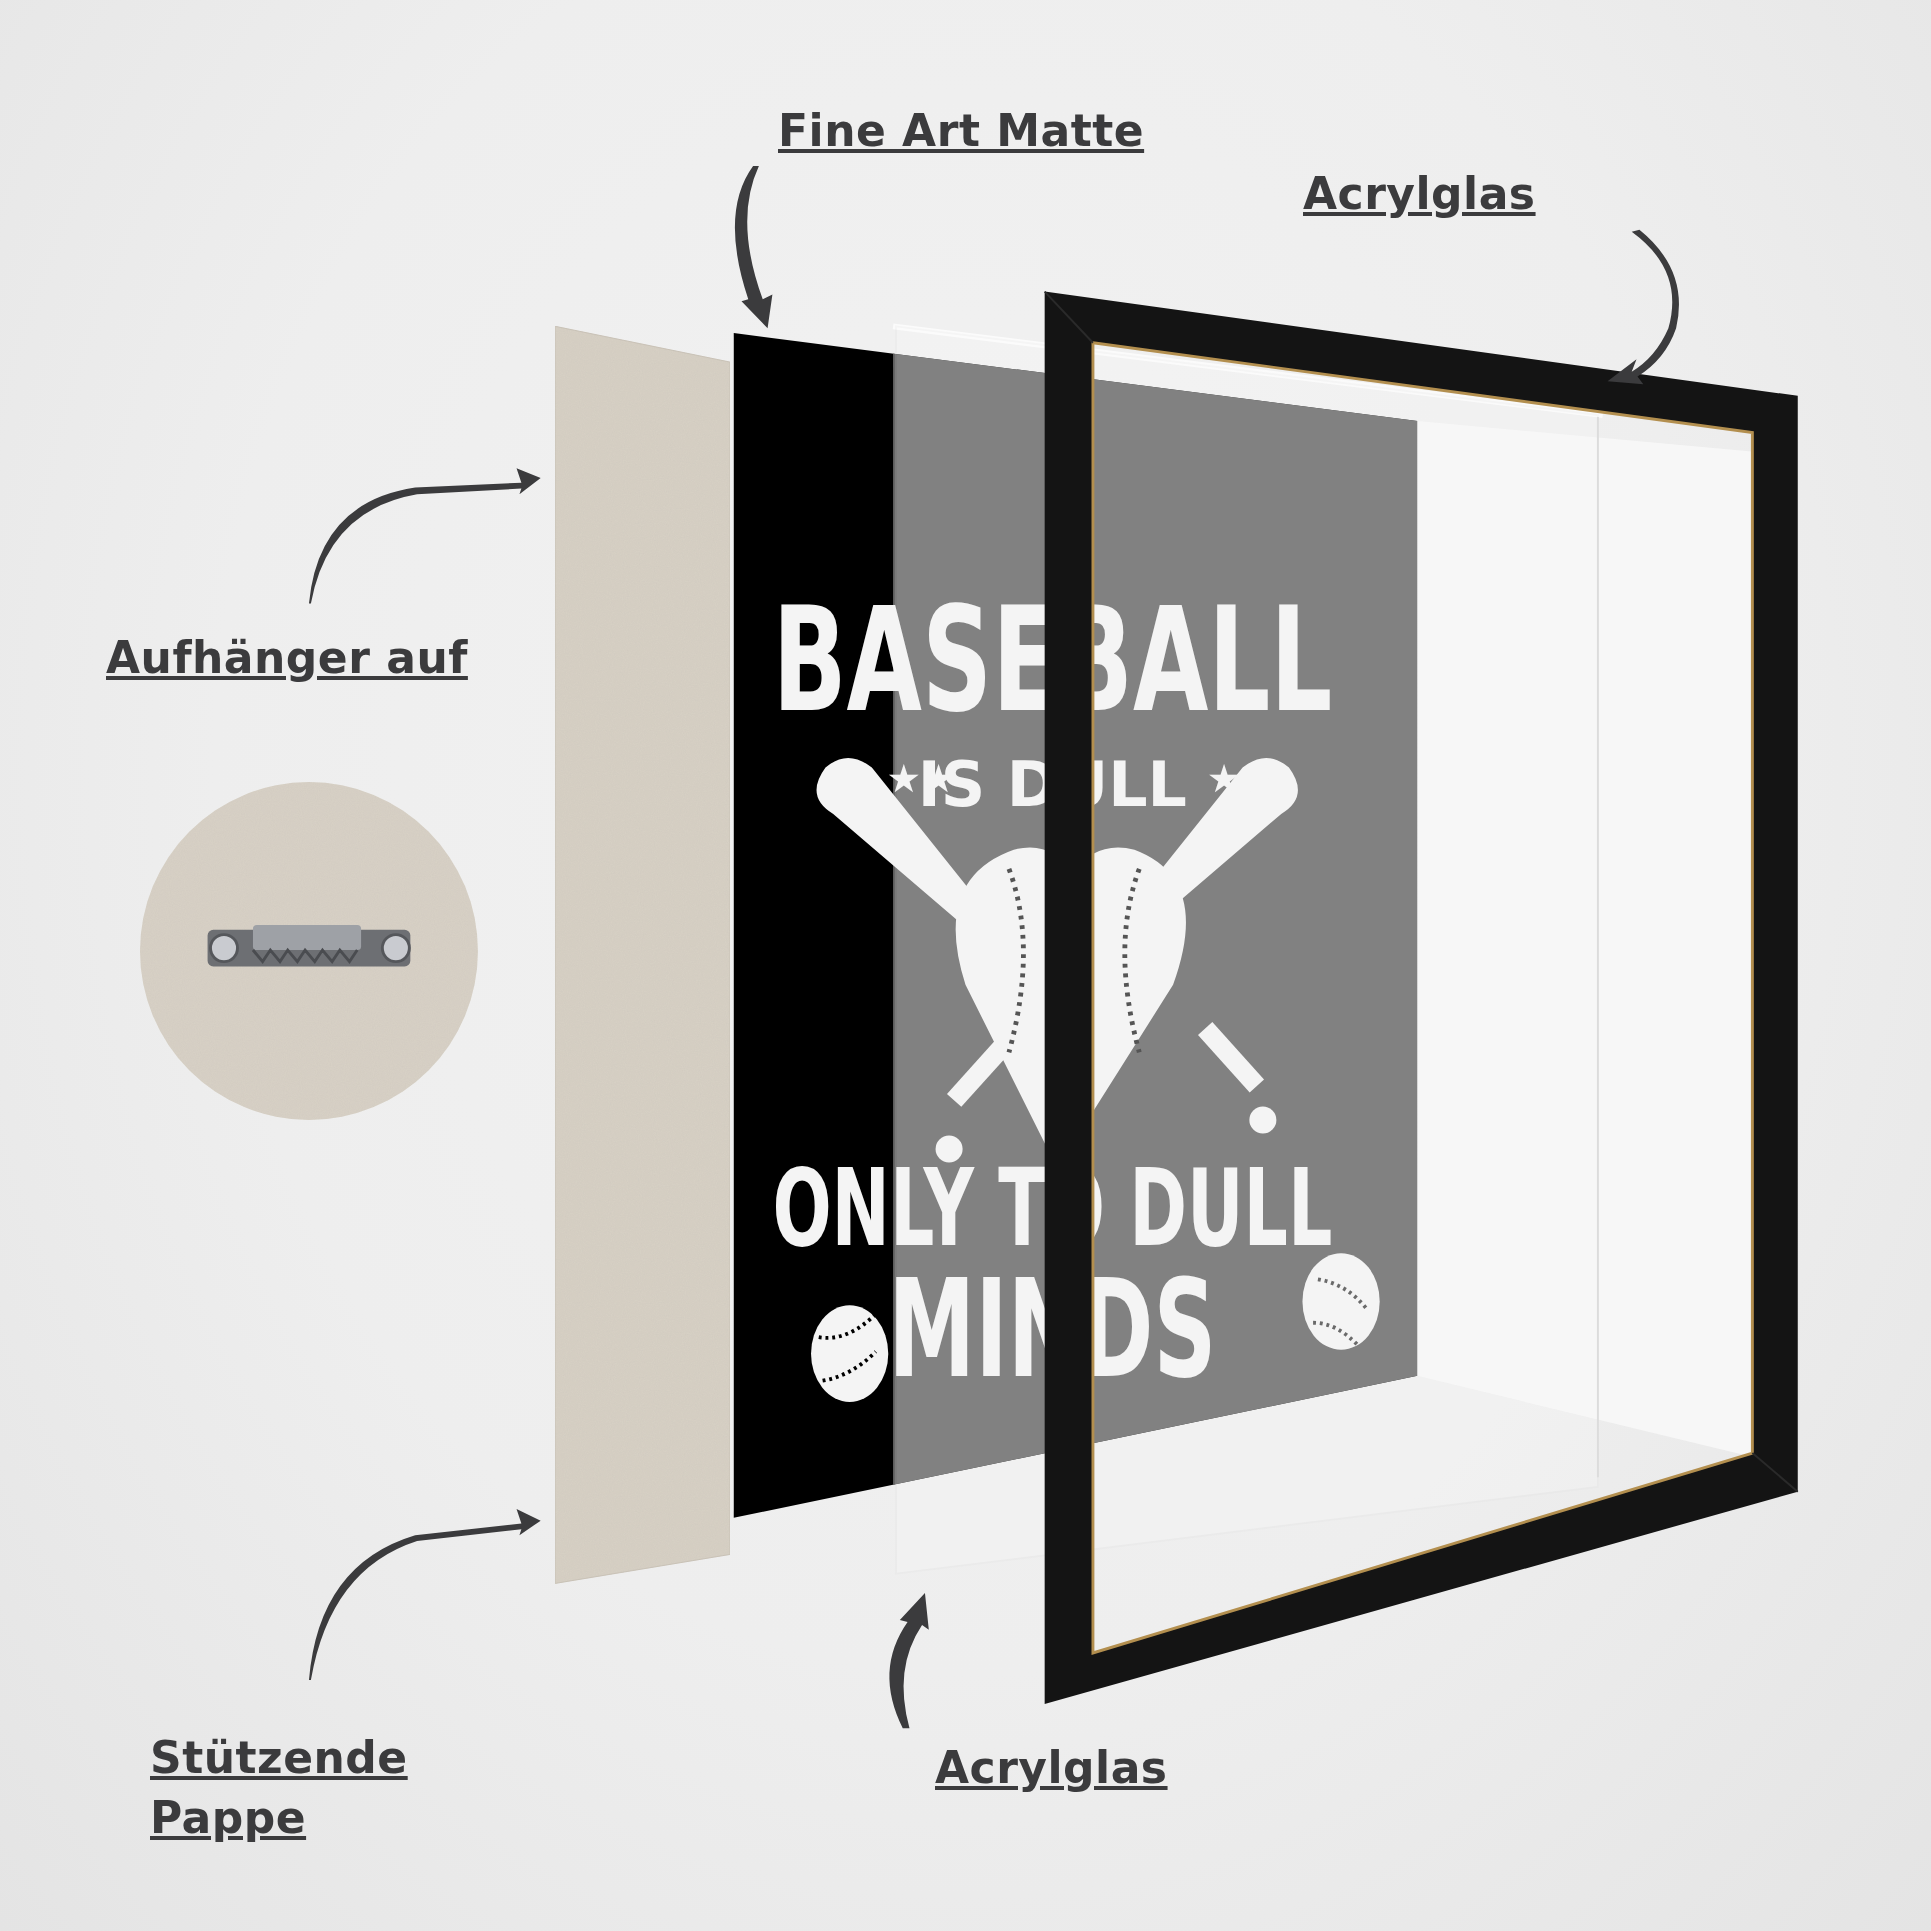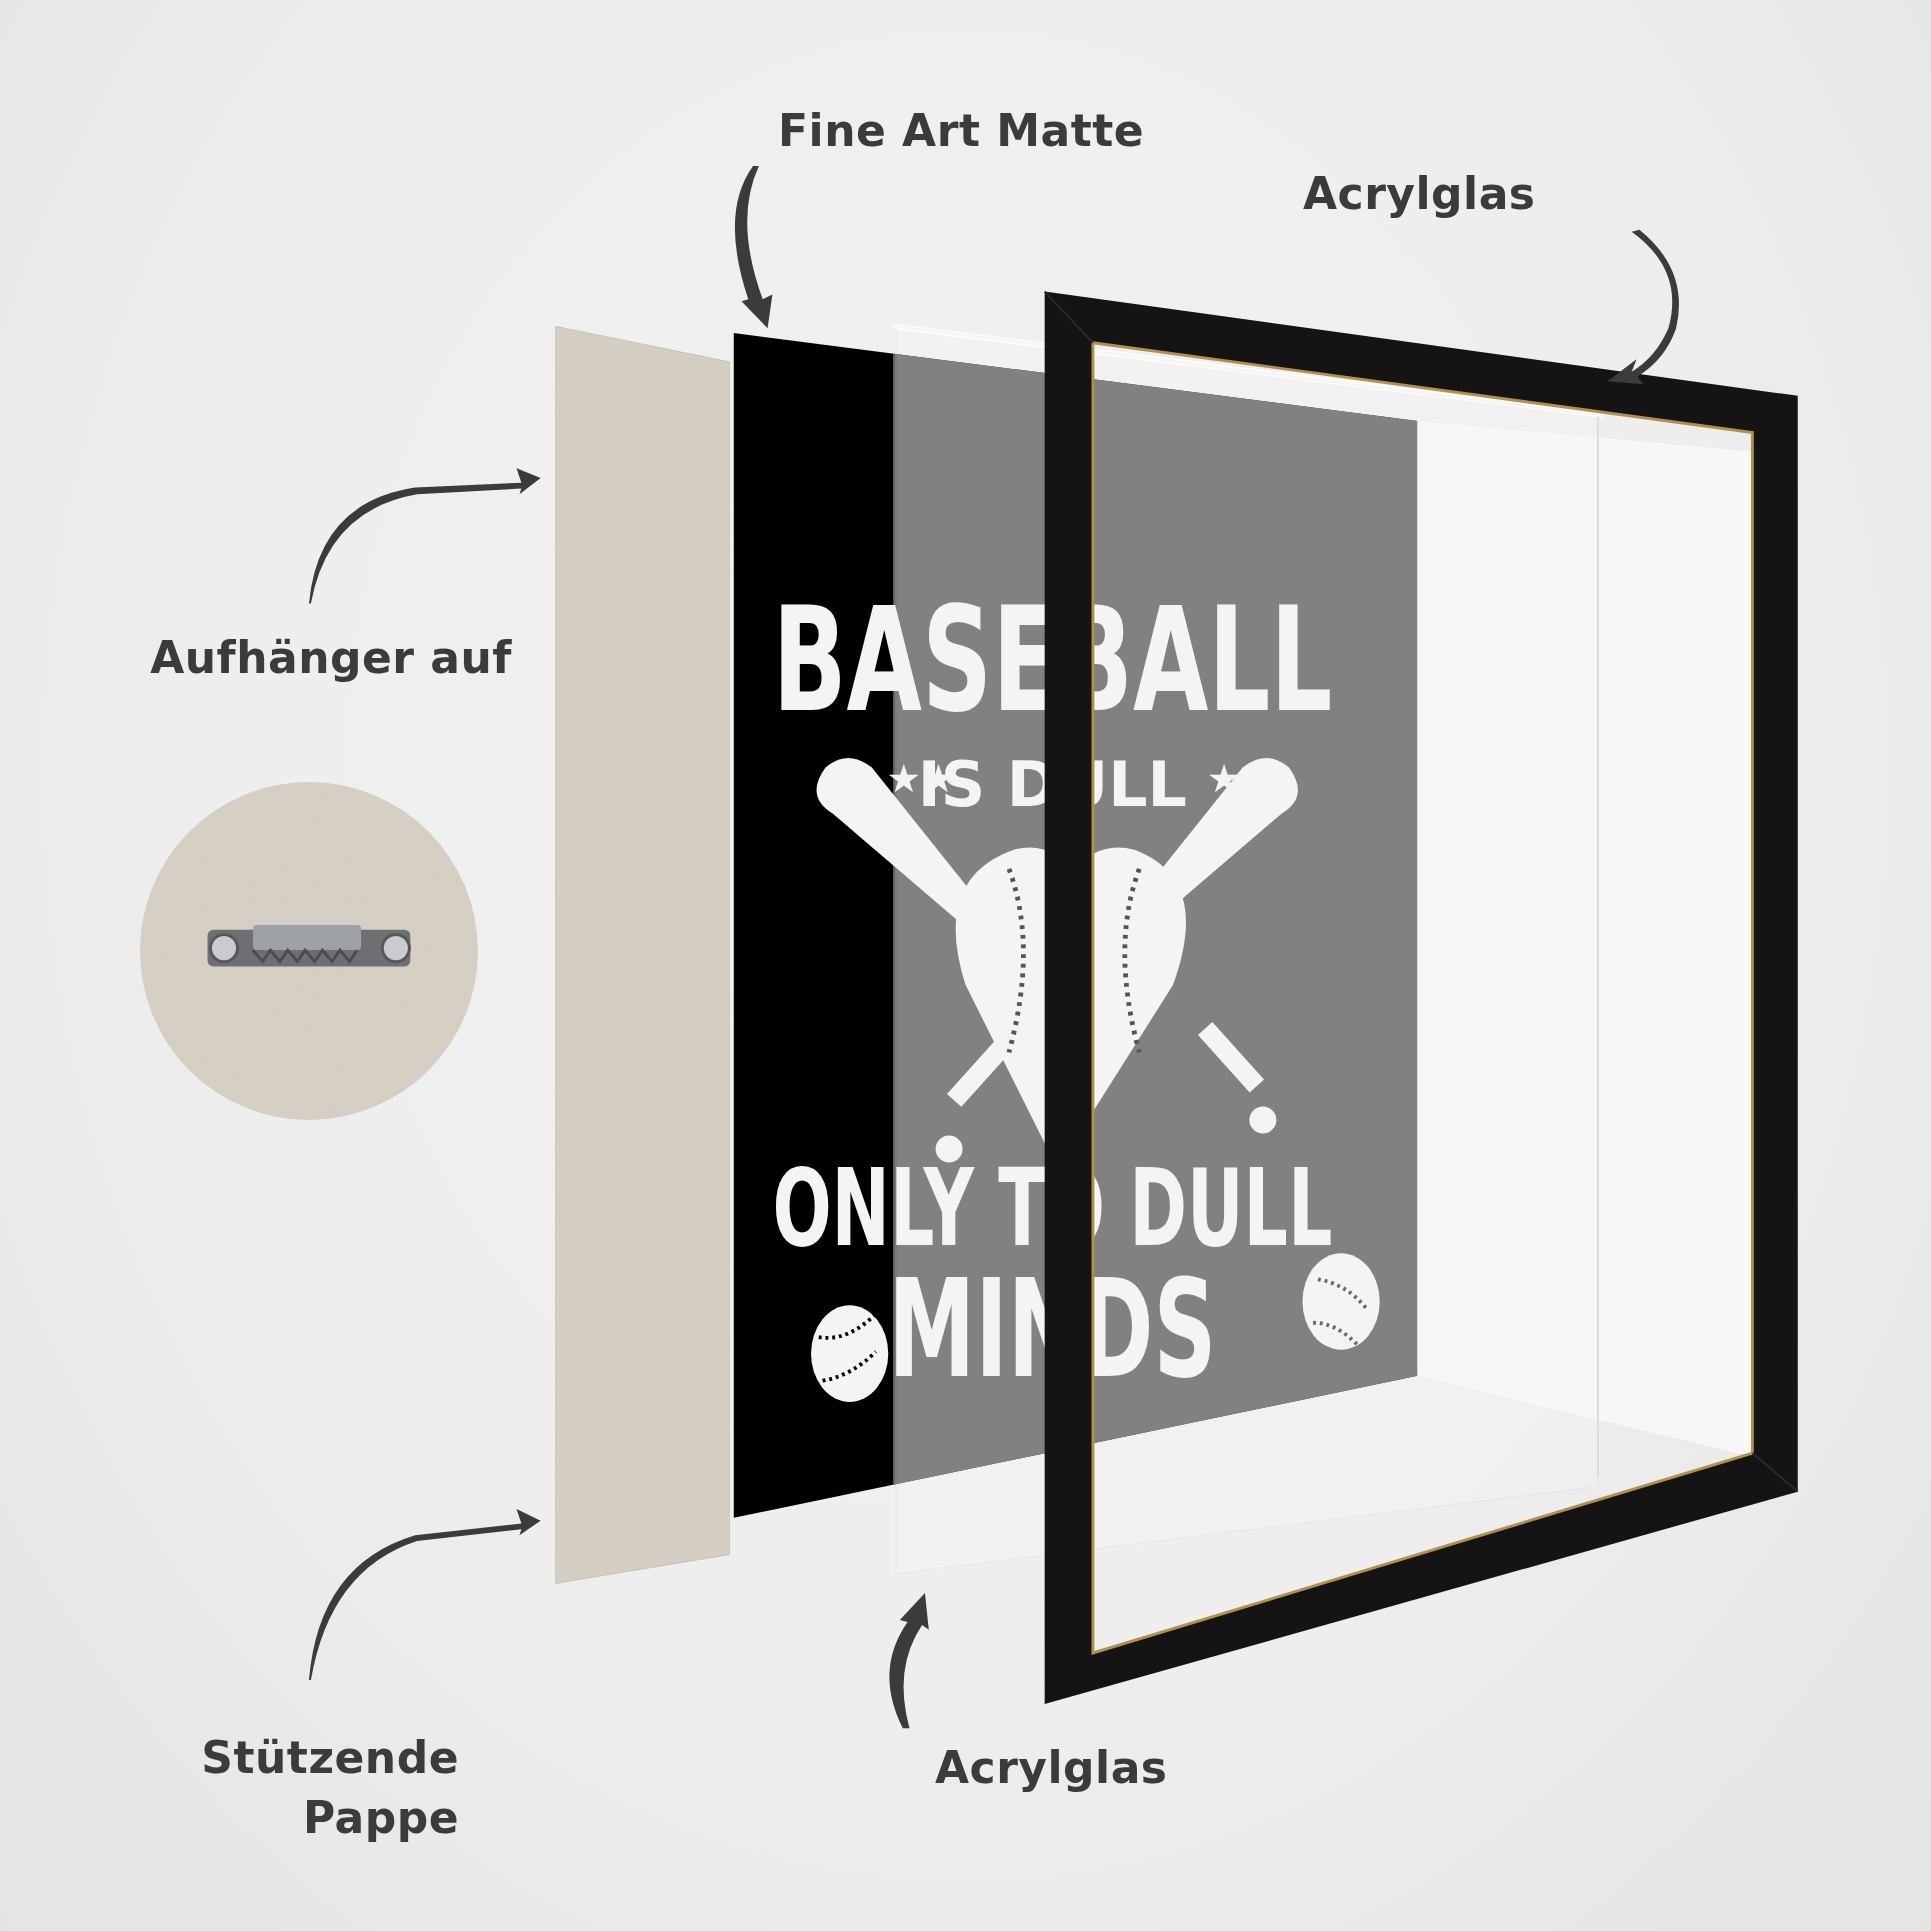--- a/index.html
+++ b/index.html
@@ -6,23 +6,24 @@
   body {
     width: 1931px; height: 1931px; overflow: hidden;
     background: radial-gradient(ellipse at 50% 40%, #f2f2f2 0%, #eeeeee 55%, #e4e4e4 100%);
     font-family: "Liberation Sans", "DejaVu Sans", sans-serif;
     position: relative;
   }
   .label {
     position: absolute; color: #3b3b3d; font-weight: 700;
     font-size: 44px; line-height: 60px; letter-spacing: 0.5px;
     font-family: "DejaVu Sans", "Liberation Sans", sans-serif;
+    text-decoration: underline;
   }
   .label span { display: block; }
-  .center { text-align: right; }
+  .center { text-align: left; }
   svg.scene { position: absolute; left: 0; top: 0; }
   .poster-text {
     font-family: "DejaVu Sans", "Liberation Sans", sans-serif;
     font-weight: 700; fill: #f4f4f4;
   }
 </style>
 </head>
 <body>
 
 <svg class="scene" width="1931" height="1931" viewBox="0 0 2000 2000">

